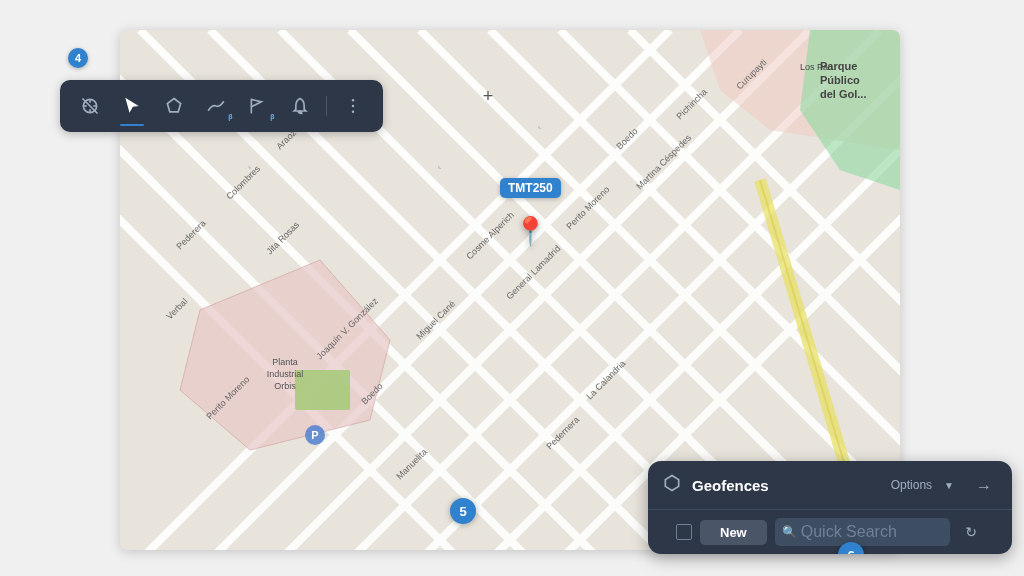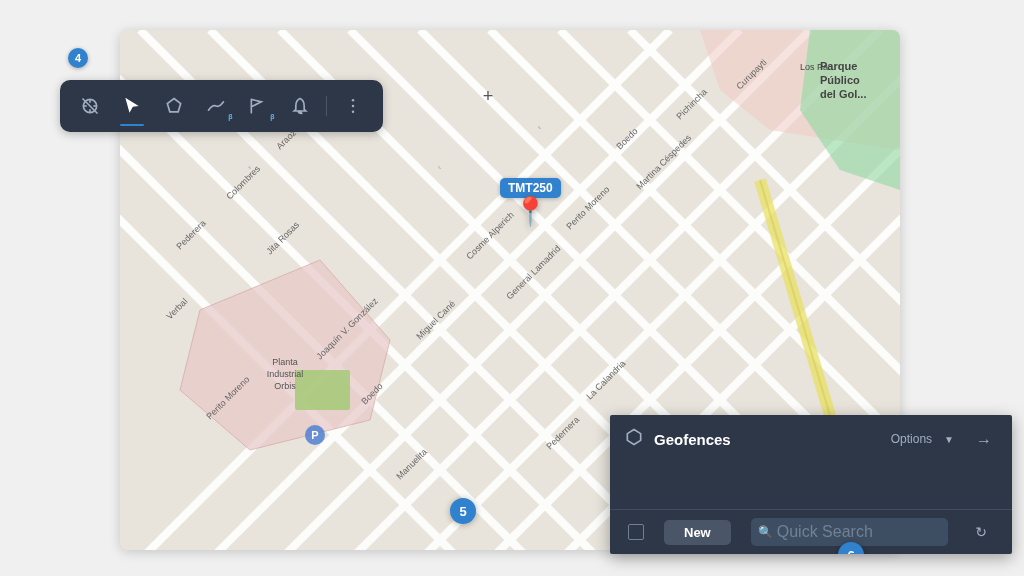--- a/index.html
+++ b/index.html
@@ -109,38 +109,38 @@
       align-items: center;
     }
     .map-pin-label {
       background: #3182ce;
       color: white;
       border-radius: 5px;
       padding: 3px 8px;
       font-size: 12px;
       font-weight: 600;
       white-space: nowrap;
-      margin-bottom: 0;
+      margin-bottom: 20px;
       box-shadow: 0 1px 4px rgba(0,0,0,0.25);
     }
     .map-pin-icon {
       color: #3182ce;
       font-size: 28px;
       line-height: 1;
       filter: drop-shadow(0 2px 3px rgba(0,0,0,0.35));
     }
 
     
     .geofences-panel {
       position: absolute;
       right: 12px;
       bottom: 22px;
-      width: 402px;
+      width: 364px;
       background: #2d3748;
-      border-radius: 2px;
+      border-radius: 13px;
       box-shadow: 0 4px 16px rgba(0,0,0,0.35);
       z-index: 20;
       overflow: hidden;
     }
     .geofences-header {
       display: flex;
       align-items: center;
       padding: 10px 14px;
       gap: 10px;
     }
@@ -176,24 +176,23 @@
       height: 28px;
       display: flex;
       align-items: center;
       justify-content: center;
       border-radius: 4px;
     }
 
     .geofences-toolbar {
       display: flex;
       align-items: center;
-      padding: 8px 18px;
-      gap: 20px;
+      padding: 8px 28px;
+      gap: 8px;
       border-top: 1px solid #3d4e63;
-      margin-top: 46px;
     }
     .geo-checkbox {
       width: 16px;
       height: 16px;
       border: 1.5px solid #718096;
       background: transparent;
       border-radius: 2px;
       cursor: pointer;
     }
     .new-btn {

